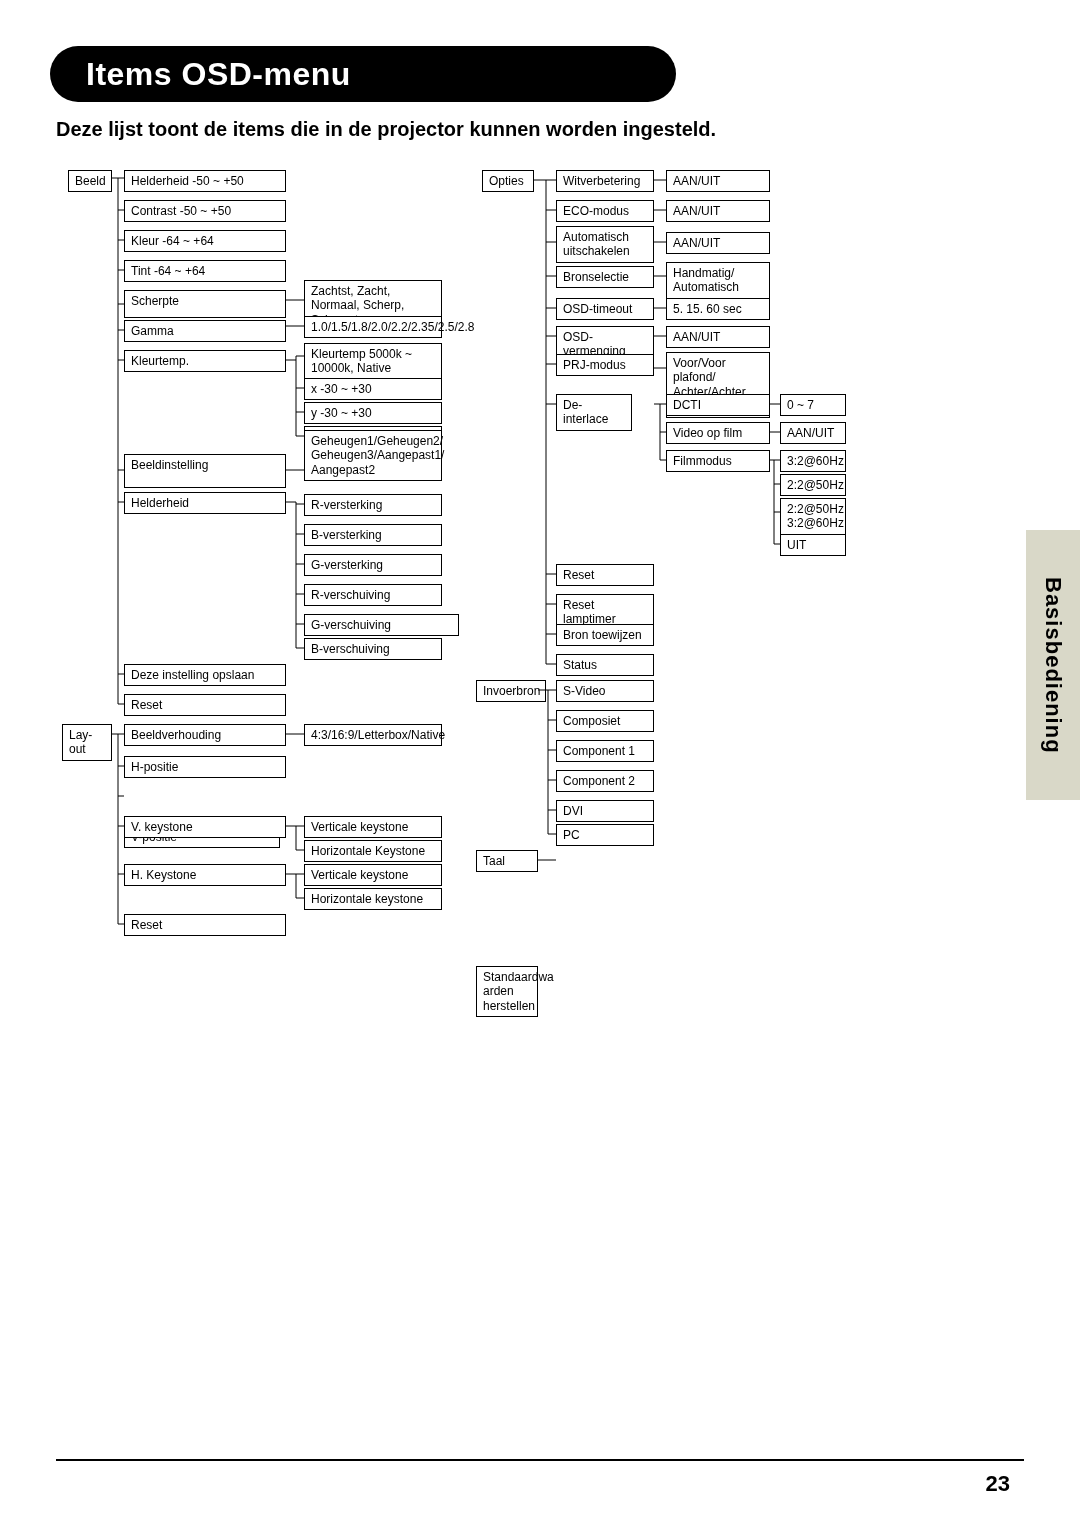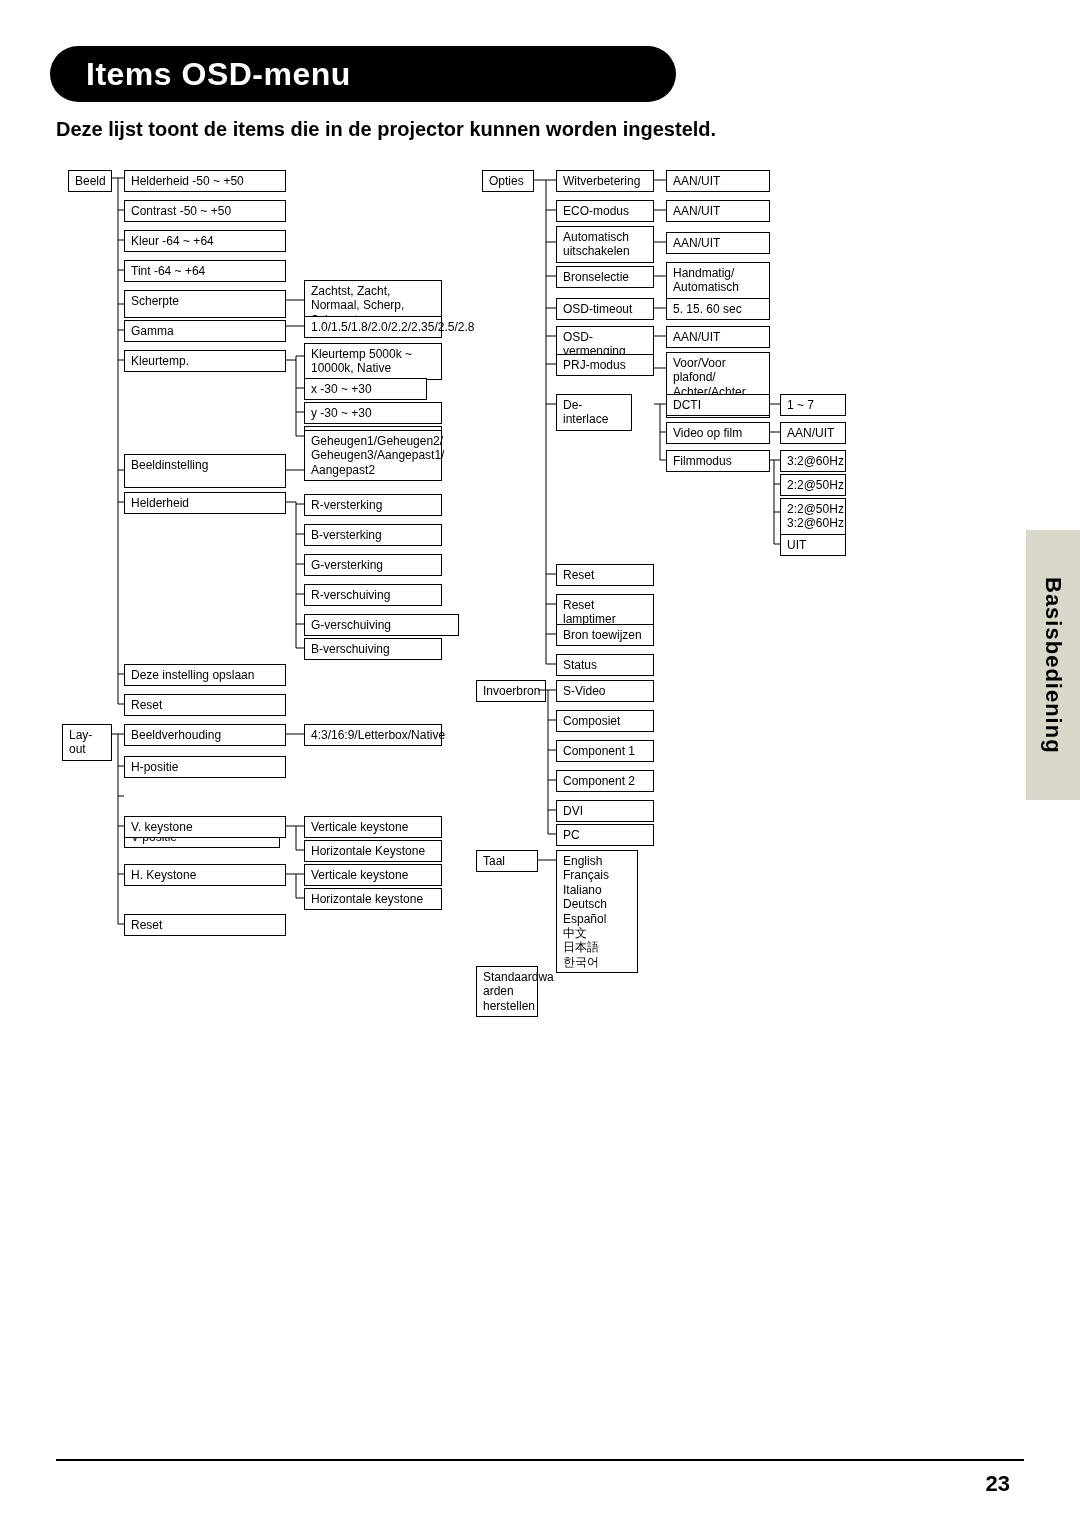--- a/index.html
+++ b/index.html
@@ -31,21 +31,21 @@
   <div class="box" style="left:124px;top:170px;width:162px">Helderheid   -50 ~ +50</div>
   <div class="box" style="left:124px;top:200px;width:162px">Contrast      -50 ~ +50</div>
   <div class="box" style="left:124px;top:230px;width:162px">Kleur           -64 ~ +64</div>
   <div class="box" style="left:124px;top:260px;width:162px">Tint              -64 ~ +64</div>
   <div class="box" style="left:124px;top:290px;width:162px;height:28px">Scherpte</div>
   <div class="box" style="left:304px;top:280px;width:138px">Zachtst, Zacht, Normaal, Scherp, Scherpst</div>
   <div class="box" style="left:124px;top:320px;width:162px">Gamma</div>
   <div class="box" style="left:304px;top:316px;width:138px">1.0/1.5/1.8/2.0/2.2/2.35/2.5/2.8</div>
   <div class="box" style="left:124px;top:350px;width:162px">Kleurtemp.</div>
   <div class="box" style="left:304px;top:343px;width:138px">Kleurtemp 5000k ~ 10000k, Native</div>
-  <div class="box" style="left:304px;top:378px;width:123px">x          -30 ~ +30</div>
+  <div class="box" style="left:304px;top:378px;width:138px">x          -30 ~ +30</div>
   <div class="box" style="left:304px;top:402px;width:138px">y          -30 ~ +30</div>
   <div class="box" style="left:304px;top:426px;width:138px">Deze CT opnieuw instellen</div>
 
   <div class="box" style="left:124px;top:454px;width:162px;height:34px">Beeldinstelling</div>
   <div class="box" style="left:304px;top:430px;width:138px">Geheugen1/Geheugen2/
 Geheugen3/Aangepast1/
 Aangepast2</div>
 
   <div class="box" style="left:124px;top:492px;width:162px">Helderheid</div>
   <div class="box" style="left:304px;top:494px;width:138px">R-versterking</div>
@@ -83,21 +83,21 @@
 Automatisch</div>
   <div class="box" style="left:556px;top:298px;width:98px">OSD-timeout</div>
   <div class="box" style="left:666px;top:298px;width:104px">5. 15. 60 sec</div>
   <div class="box" style="left:556px;top:326px;width:98px">OSD-vermenging</div>
   <div class="box" style="left:666px;top:326px;width:104px">AAN/UIT</div>
   <div class="box" style="left:556px;top:354px;width:98px">PRJ-modus</div>
   <div class="box" style="left:666px;top:352px;width:104px">Voor/Voor plafond/
 Achter/Achter plafond</div>
   <div class="box" style="left:556px;top:394px;width:76px">De-interlace</div>
   <div class="box" style="left:666px;top:394px;width:104px">DCTI</div>
-  <div class="box" style="left:780px;top:394px;width:66px">1 ~ 7</div>
+  <div class="box" style="left:780px;top:394px;width:66px">0 ~ 7</div>
   <div class="box" style="left:666px;top:422px;width:104px">Video op film</div>
   <div class="box" style="left:780px;top:422px;width:66px">AAN/UIT</div>
   <div class="box" style="left:666px;top:450px;width:104px">Filmmodus</div>
   <div class="box" style="left:780px;top:450px;width:66px">3:2@60Hz</div>
   <div class="box" style="left:780px;top:474px;width:66px">2:2@50Hz</div>
   <div class="box" style="left:780px;top:498px;width:66px">2:2@50Hz
 3:2@60Hz</div>
   <div class="box" style="left:780px;top:534px;width:66px">UIT</div>
 
   <div class="box" style="left:556px;top:564px;width:98px">Reset</div>
@@ -107,28 +107,20 @@
 
   <div class="box" style="left:476px;top:680px;width:70px">Invoerbron</div>
   <div class="box" style="left:556px;top:680px;width:98px">S-Video</div>
   <div class="box" style="left:556px;top:710px;width:98px">Composiet</div>
   <div class="box" style="left:556px;top:740px;width:98px">Component 1</div>
   <div class="box" style="left:556px;top:770px;width:98px">Component 2</div>
   <div class="box" style="left:556px;top:800px;width:98px">DVI</div>
   <div class="box" style="left:556px;top:824px;width:98px">PC</div>
 
   <div class="box" style="left:476px;top:850px;width:62px">Taal</div>
-  <div class="box" style="left:556px;top:850px;width:82px">English
-Français
-Italiano
-Deutsch
-Español
-中文
-日本語
-한국어</div>
 
   <div class="box" style="left:476px;top:966px;width:62px">Standaardwa
 arden
 herstellen</div>
 
   <svg class="connectors">
 
     <line x1="112" y1="178" x2="124" y2="178"></line>
       <line x1="118" y1="178" x2="118" y2="704"></line>
     <line x1="118" y1="210" x2="124" y2="210"></line>

